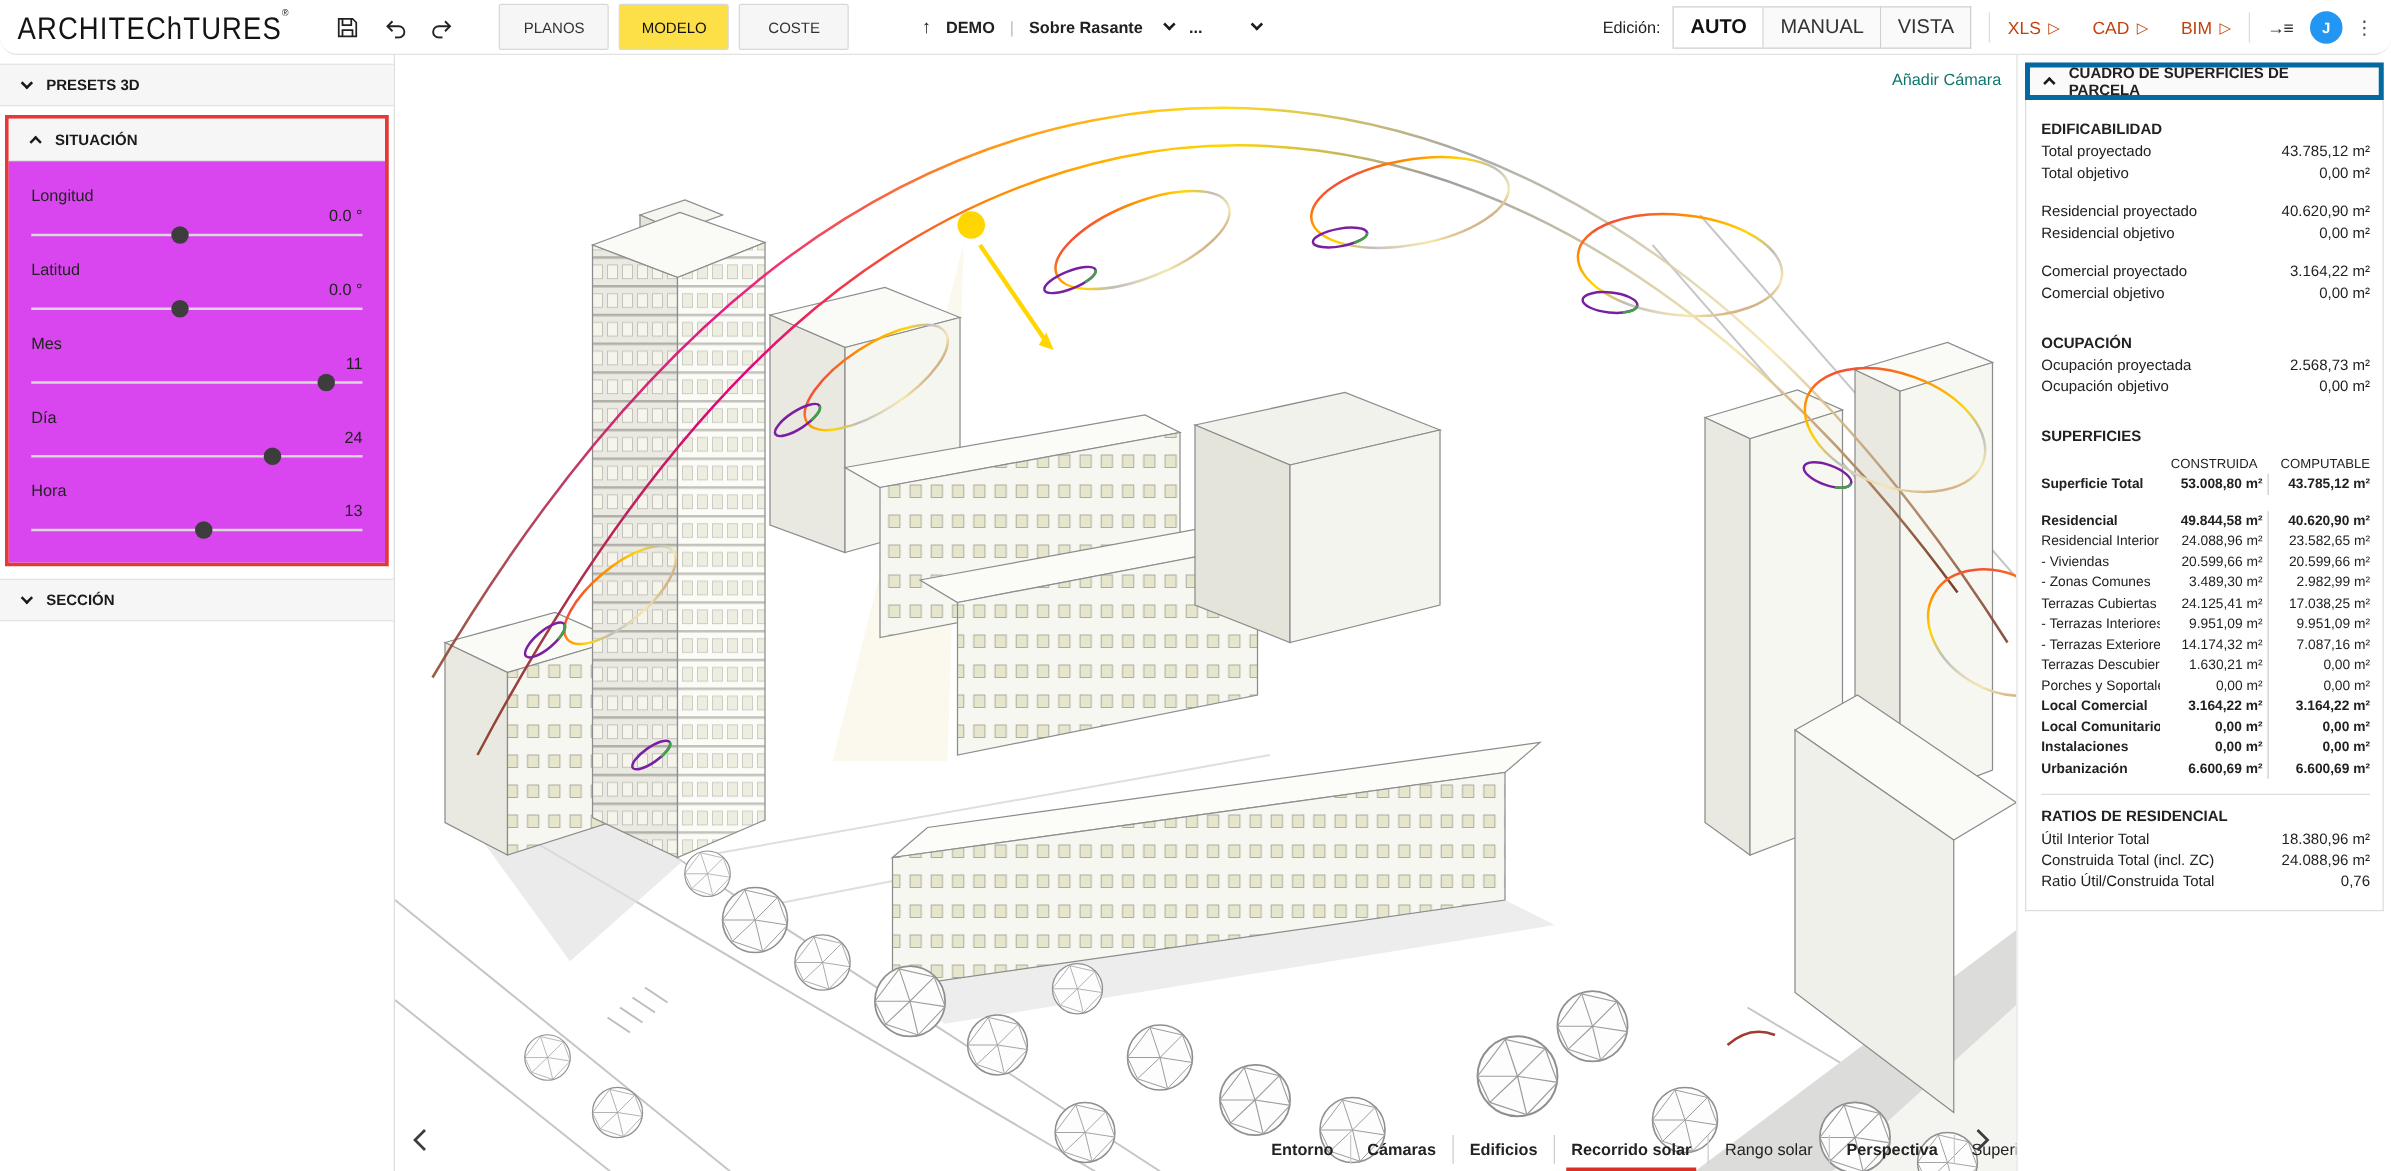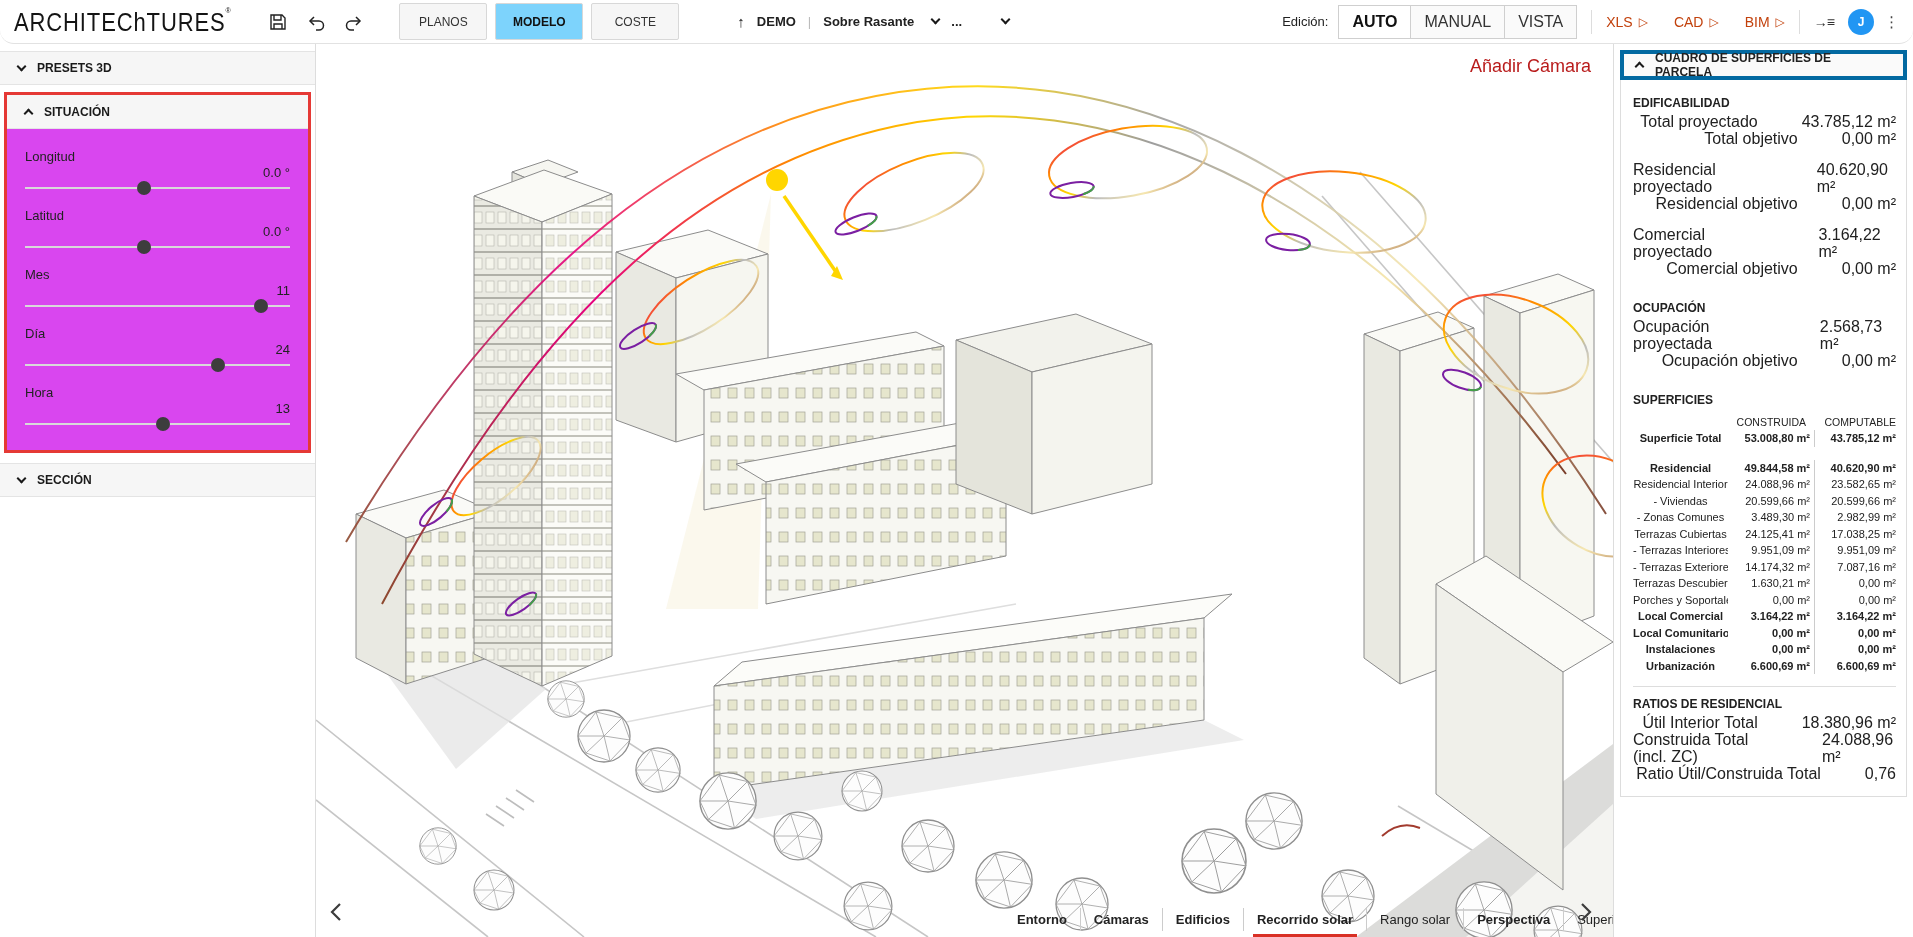--- a/index.html
+++ b/index.html
@@ -11,21 +11,21 @@
     border-bottom:1px solid #e2e2e2; background:#fff; position:relative; z-index:5;border-radius:14px; }
   .logo { font-size:25px; font-weight:200; letter-spacing:1px; color:#141414;
     transform:scaleX(.88); transform-origin:left center; white-space:nowrap; }
   .logo sup { font-size:8px; vertical-align:18px; }
   .tb-icons { display:flex; align-items:center; gap:16px; margin-left:6px; }
   .icon-btn { width:22px; height:22px; display:flex; align-items:center; justify-content:center; cursor:pointer; }
   .tb-tabs { display:flex; gap:8px; margin-left:34px; }
   .tb-tab { width:88px; height:37px; border:1px solid #d8d8d8; background:#f6f6f6;
     font-size:12px; color:#333; display:flex; align-items:center; justify-content:center;
     border-radius:2px; cursor:pointer; }
-  .tb-tab.active { background:#7dd3fc; font-weight:700; color:#111;text-align:right; }
+  .tb-tab.active { background:#fde047; font-weight:400; color:#111;text-align:right; }
   .tb-project { display:flex; align-items:center; gap:12px; margin-left:58px; font-size:13px; }
   .tb-project .up { font-size:15px; color:#222; cursor:pointer; }
   .tb-project .pname { font-weight:700; }
   .tb-project .pdiv { color:#bbb; }
   .dropdown { display:flex; align-items:center; gap:18px; font-weight:700; cursor:pointer; }
   .dropdown.dim { margin-left:28px; }
   .chev { width:7px; height:7px; border-right:2px solid #1a1a1a; border-bottom:2px solid #1a1a1a;
     display:inline-block; transform:rotate(45deg); margin-top:-4px; }
   .chev.up { transform:rotate(-135deg); margin-top:3px; }
   .spacer { flex:1; }
@@ -58,46 +58,46 @@
   .s-label { font-size:13px; color:#222; }
   .s-value { font-size:13px; color:#222; text-align:right; margin-top:1px; }
   .s-track { position:relative; height:14px; margin-top:1px; cursor:pointer; }
   .s-track::before { content:""; position:absolute; left:0; right:0; top:6px; height:2px; background:#d9d9d9; }
   .s-thumb { position:absolute; top:0; left:var(--p,50%); width:14px; height:14px; margin-left:-7px;
     border-radius:50%; background:#3d3d3d; cursor:pointer; }
 
   
   .canvas { flex:1; position:relative; background:#fff; overflow:hidden; }
   .scene { position:absolute; inset:0; width:100%; height:100%; }
-  .add-camera { position:absolute; top:12px; right:22px; font-size:18px; color:#b91c1c; cursor:pointer; }
+  .add-camera { position:absolute; top:12px; right:12px; font-size:13px; color:#0f766e; cursor:pointer; }
   .view-tabs { position:absolute; bottom:6px; left:688px; display:flex; align-items:center; }
   .vtab { position:relative; padding:4px 13px; font-size:13px; color:#222; cursor:pointer; white-space:nowrap; }
   .vtab + .vtab { border-left:1px solid #ccc; }
   .vtab.bold { font-weight:700; }
   .vtab.active::after { content:""; position:absolute; left:9px; right:9px; bottom:-6px; height:3px; background:#d93025; }
   .collapse-btn { position:absolute; bottom:12px; width:22px; height:26px; cursor:pointer;
     display:flex; align-items:center; justify-content:center; }
   .collapse-btn.left { left:8px; }
   .collapse-btn.right { right:16px; }
 
   
   .rpanel { width:300px; border-left:1px solid #ddd; background:#fff; padding-top:6px; }
   .rp-card-header { margin:0 6px; height:30px; background:#fafafa; border:4px solid #0369a1;
     display:flex; align-items:center; gap:12px; padding:0 12px; font-size:12px; font-weight:700;
     cursor:pointer; }
   .rp-card-body { margin:0 6px 10px 6px; border:1px solid #ddd; border-top:none; padding:16px 10px 14px 12px; }
   .rp-title { font-size:12px; font-weight:700; margin-bottom:3px; }
-  .kv-row { display:flex; justify-content:flex-end; font-size:16px; line-height:17px;gap:44px; }
+  .kv-row { display:flex; justify-content:space-between; font-size:12px; line-height:17px;gap:44px; }
   .kv-row.gap { margin-top:14px; } .mt22 { margin-top:24px; }
   .col-head { display:flex; font-size:10.5px; color:#222; margin-top:8px; line-height:15px; }
   .col-head .lbl { flex:1; }
   .col-head .c1 { width:82px; text-align:right; }
   .col-head .c2 { width:82px; text-align:right; margin-left:8px; }
   .srow { display:flex; font-size:11px; line-height:16.5px; }
-  .srow .lbl { flex:1; white-space:nowrap; overflow:hidden;text-align:center; }
+  .srow .lbl { flex:1; white-space:nowrap; overflow:hidden; }
   .srow .c1 { width:82px; text-align:right; white-space:nowrap; }
   .srow .c2 { width:82px; text-align:right; margin-left:4px; padding-left:4px; border-left:1px solid #ccc; white-space:nowrap; }
   .srow.bold { font-weight:700; }
   .srow.gap { margin-top:13px; }
   .hr { border-top:1px solid #ddd; margin:12px 0 10px 0; }
   .collapsed-card { margin:8px 6px; height:34px; background:#fafafa; border:1px solid #ddd;
     display:flex; align-items:center; gap:12px; padding:0 12px; font-size:12px; font-weight:700; cursor:pointer; }
 </style>
 </head>
 <body>

